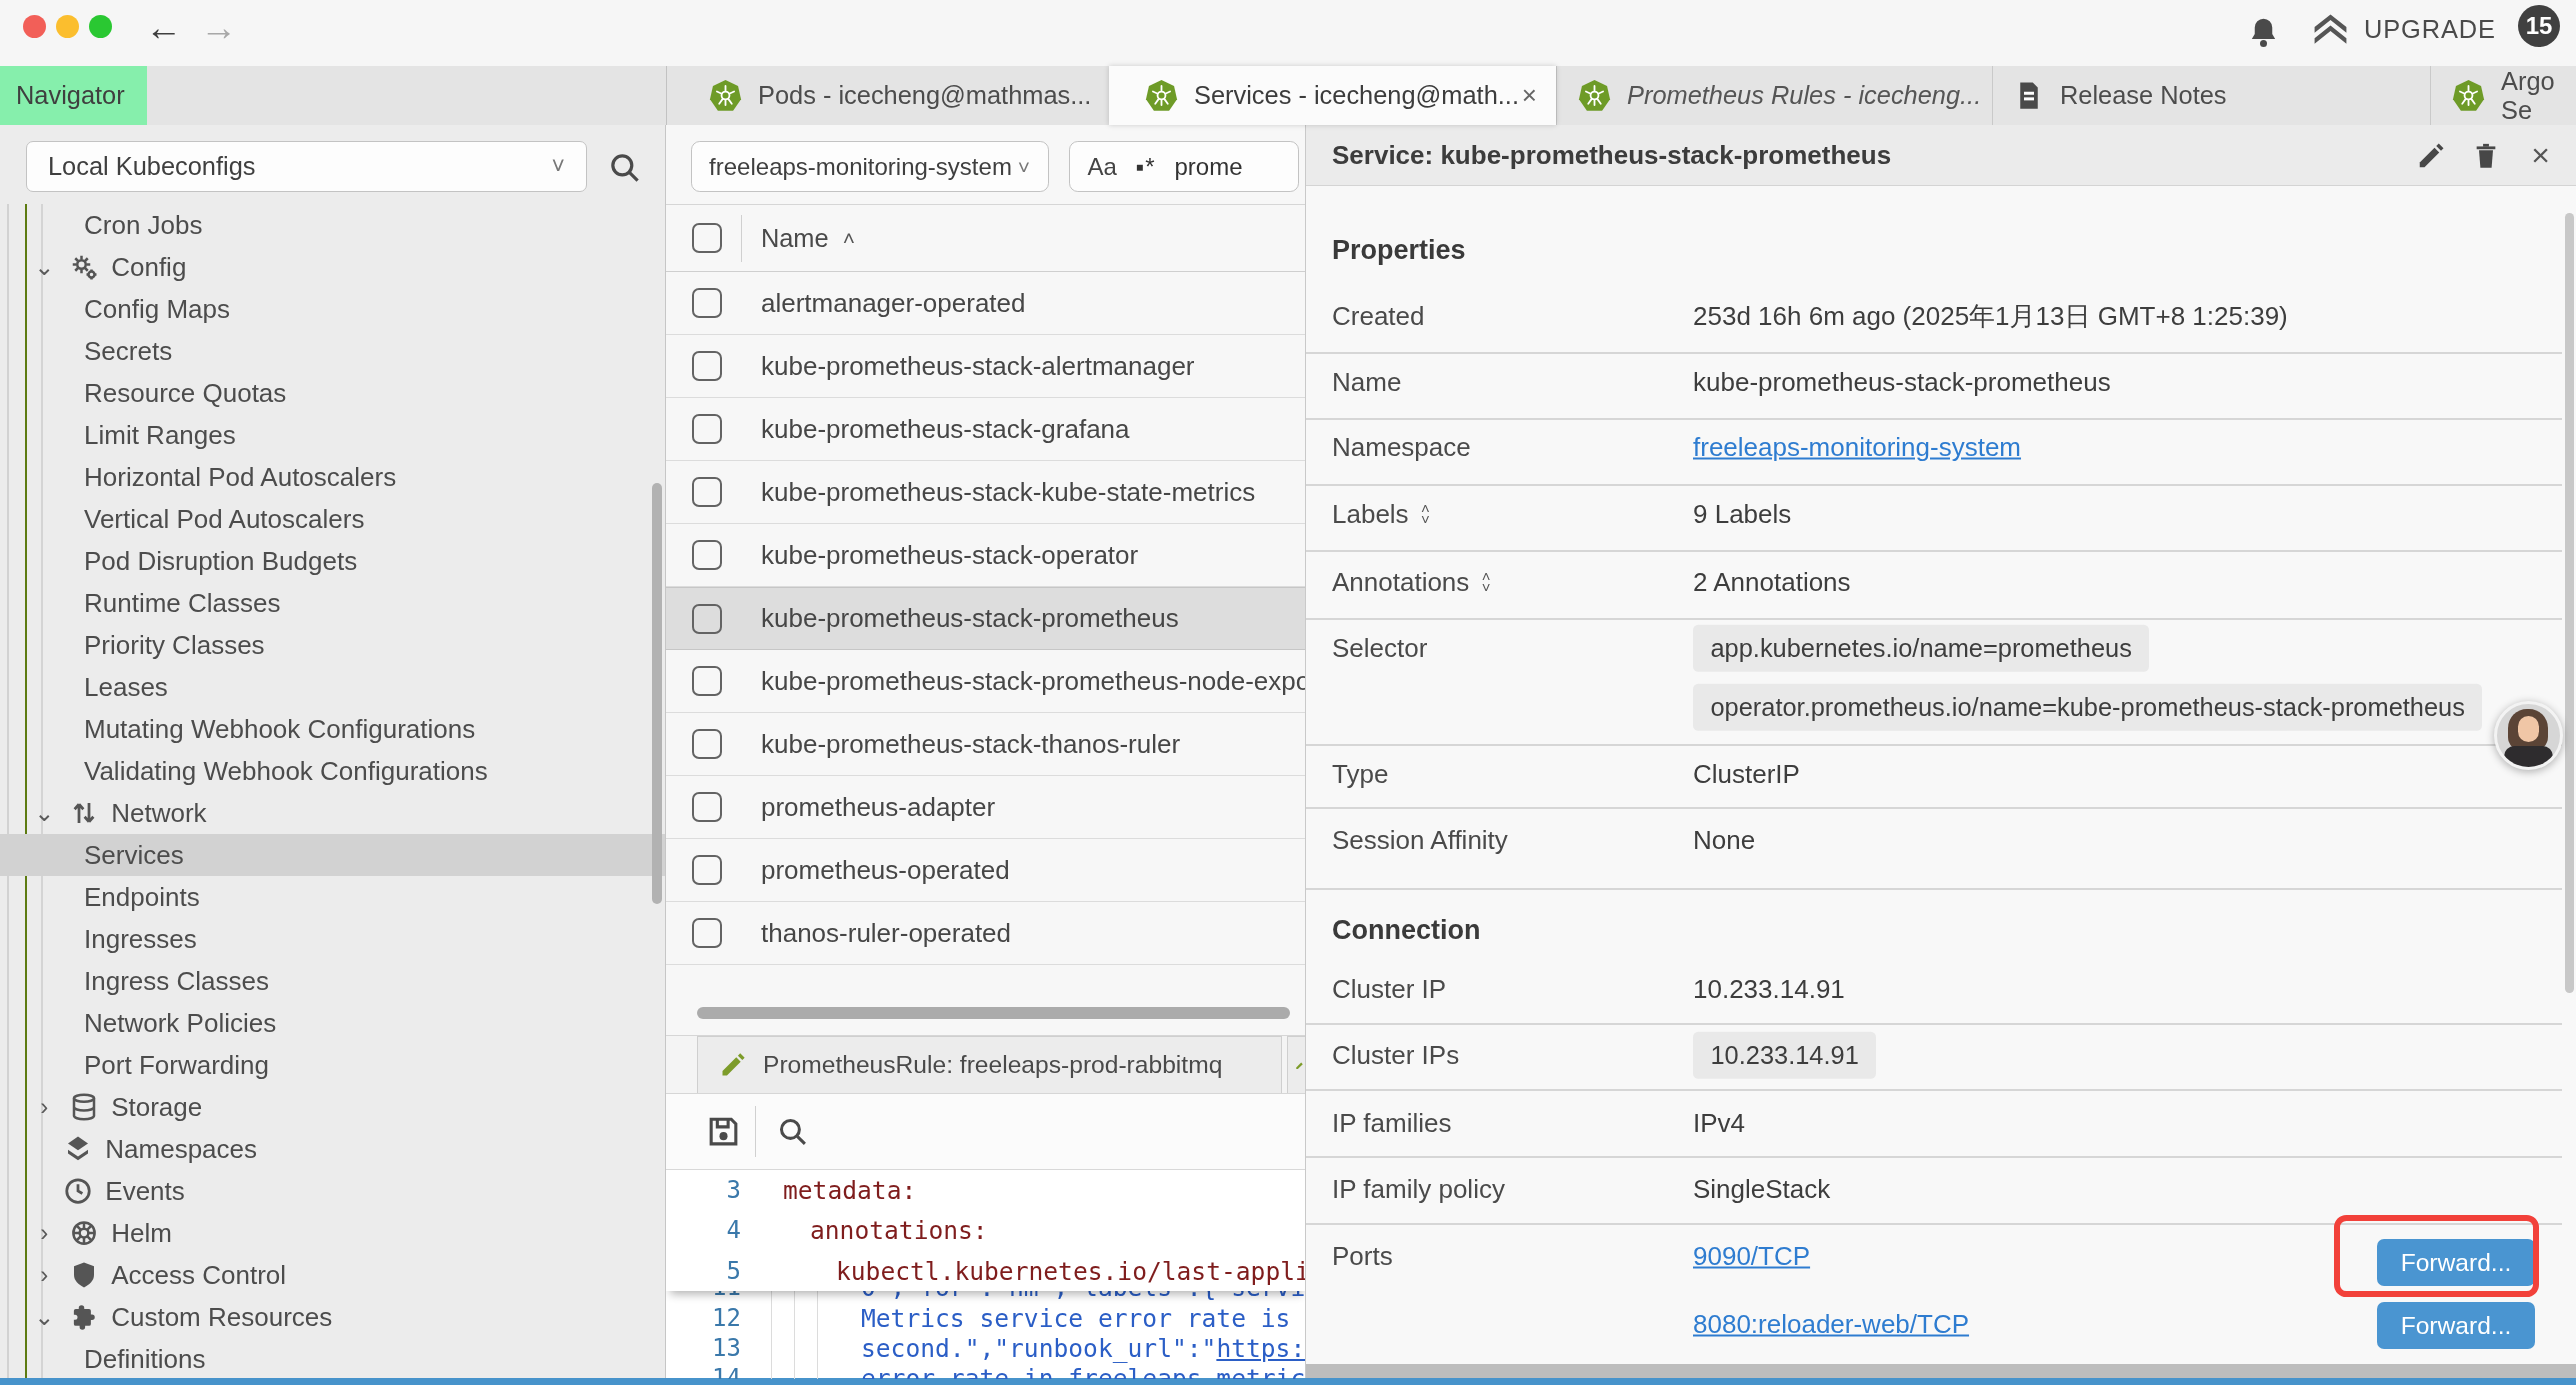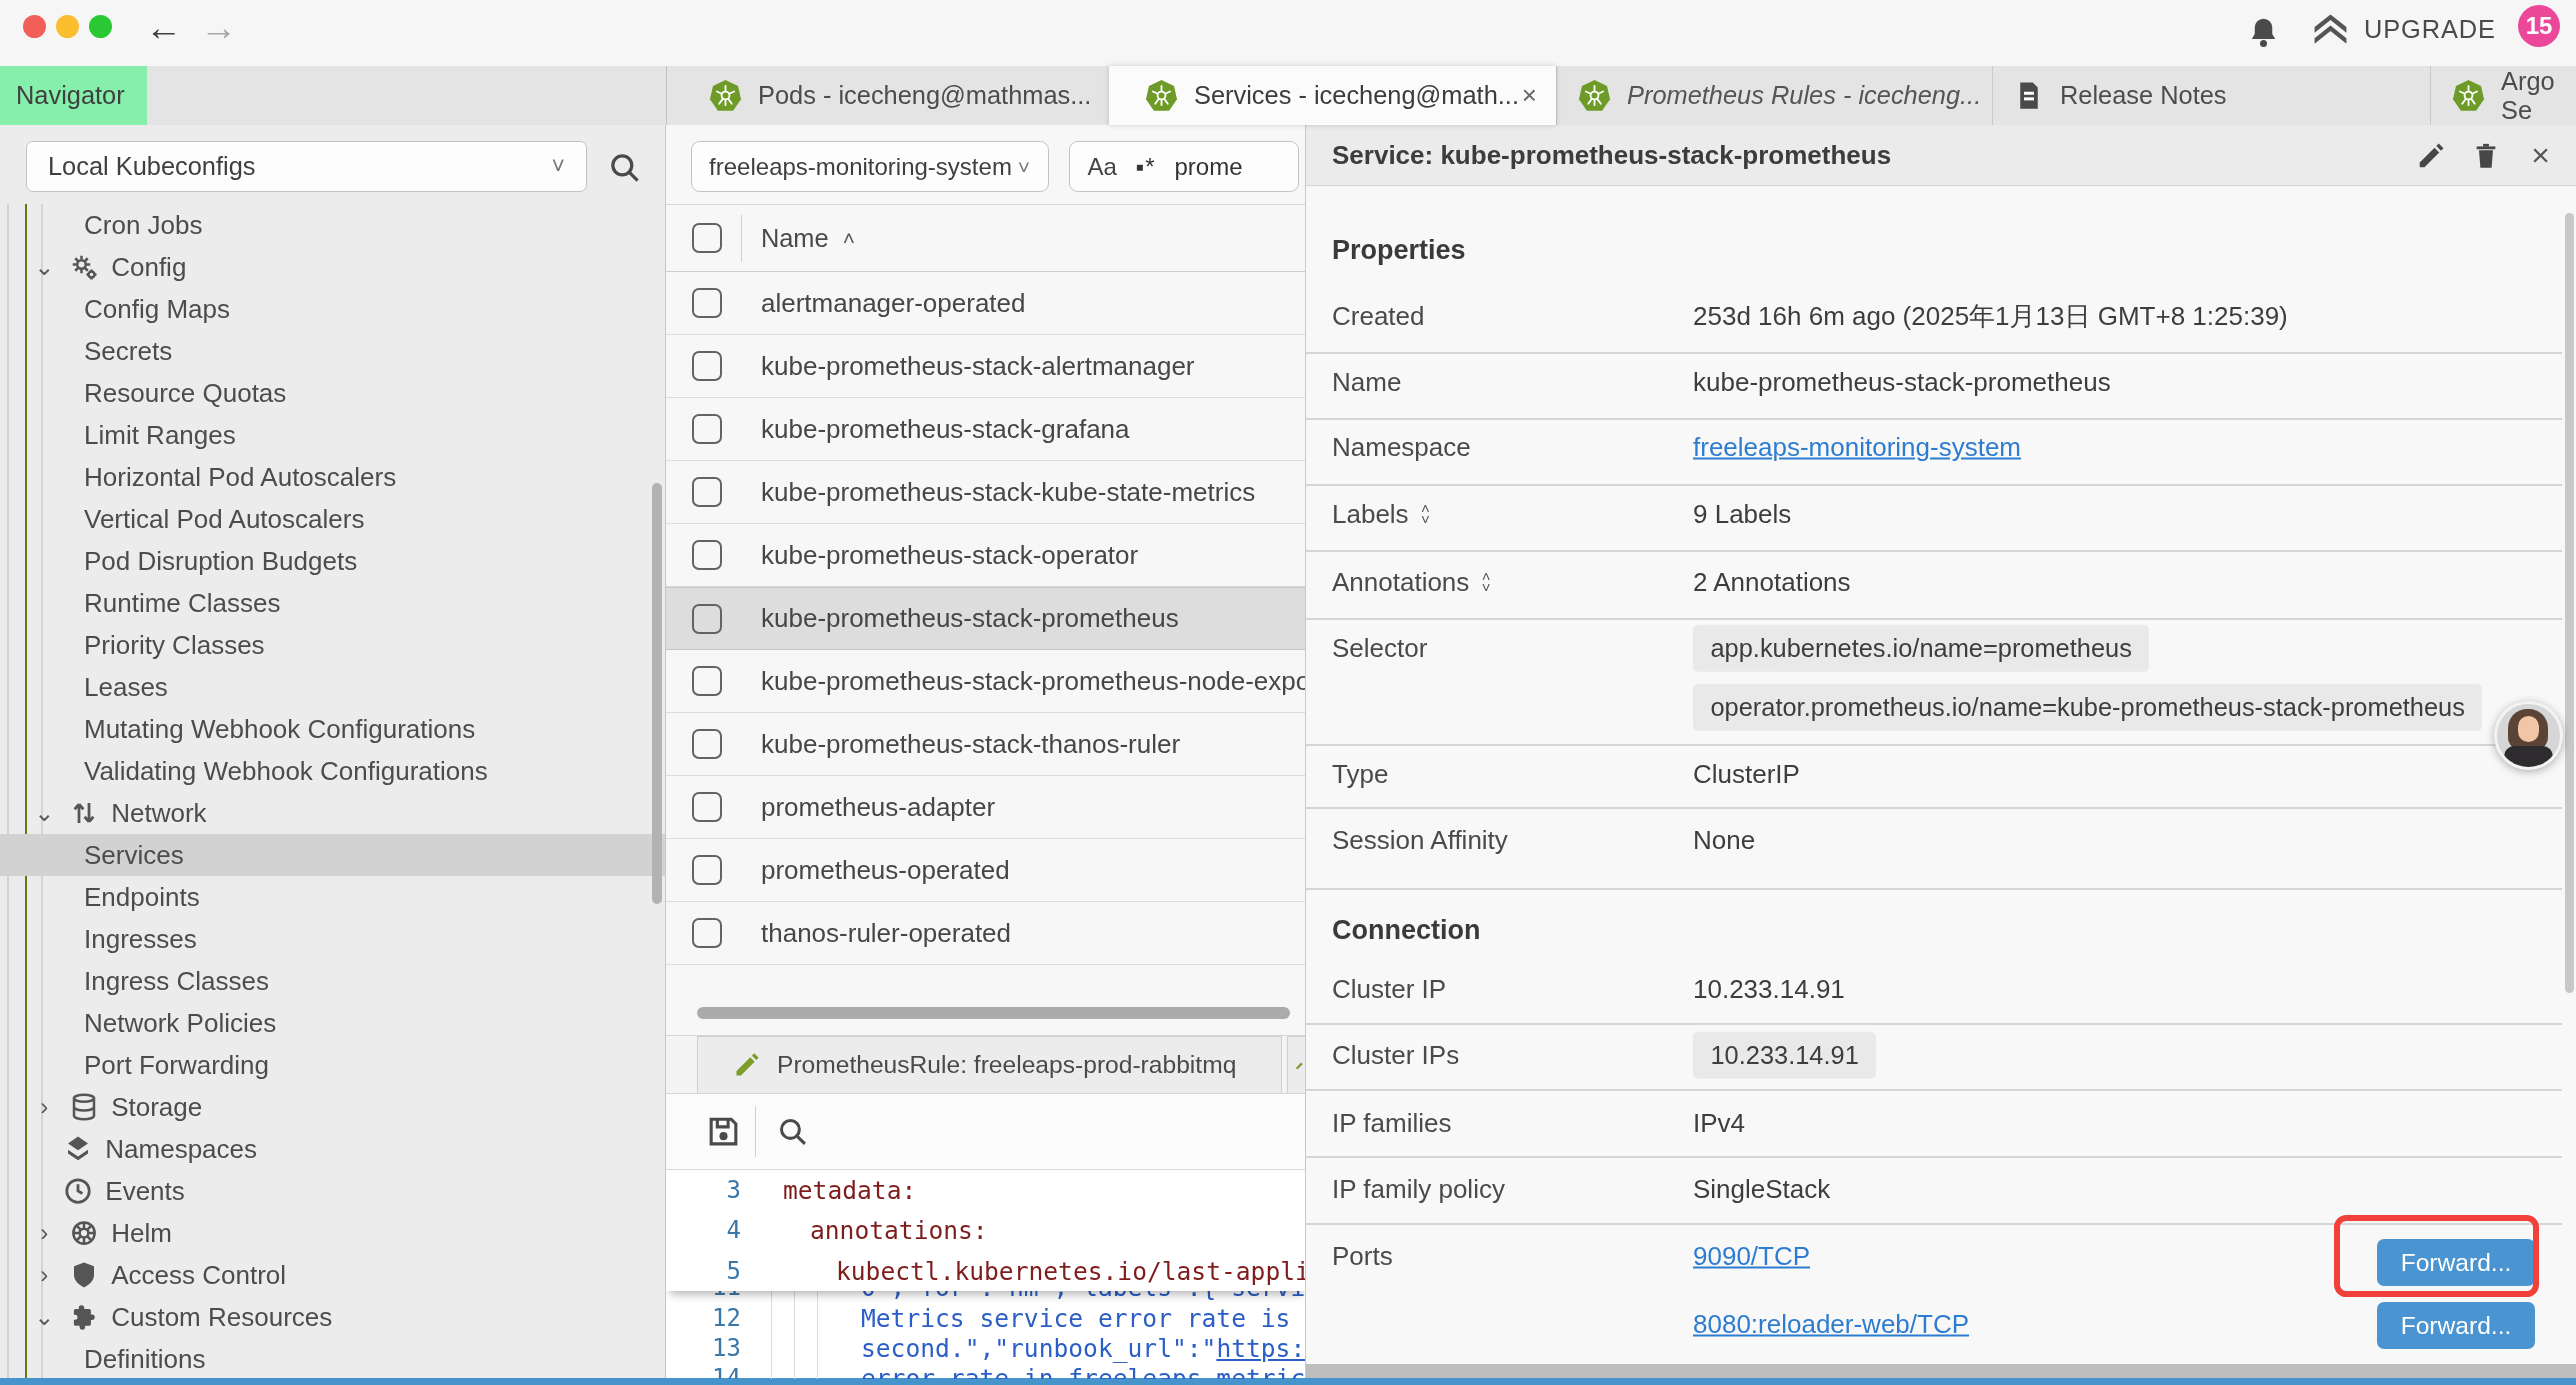--- a/index.html
+++ b/index.html
@@ -9,21 +9,21 @@
   
   .titlebar{position:absolute;left:0;top:0;width:2576px;height:66px;background:#f6f6f6;border-bottom:0.9px solid #d9d9d9;}
   .tl{position:absolute;top:15px;width:23px;height:23px;border-radius:50%;}
   .tl.red{left:23px;background:#f25f58;}
   .tl.yellow{left:56px;background:#fbbe2e;}
   .tl.green{left:89px;background:#2ac832;}
   .navarrow{position:absolute;top:7px;font-size:37px;font-weight:bold;color:#3f3f3f;}
   .navarrow.fwd{color:#a8a8a8;}
   .bell{position:absolute;left:2246px;top:14px;}
   .upgrade{position:absolute;left:2311px;top:12.3px;display:flex;align-items:center;gap:14px;color:#4a4a4a;font-size:25.4px;letter-spacing:0.9px;}
-  .badge15{position:absolute;left:2518px;top:5.3px;width:42px;height:42px;border-radius:50%;background:#ec4899;color:#fff;font-size:24px;font-weight:bold;display:flex;align-items:center;justify-content:center;}
+  .badge15{position:absolute;left:2518px;top:5.3px;width:42px;height:42px;border-radius:50%;background:#404040;color:#fff;font-size:24px;font-weight:bold;display:flex;align-items:center;justify-content:center;}
 
   
   .tabstrip{position:absolute;left:0;top:66px;width:2576px;height:59px;background:#e4e4e4;border-bottom:0.9px solid #cfcfcf;}
   .nav-tab{position:absolute;left:0;top:0;width:147px;height:59px;background:#86efac;display:flex;align-items:center;padding-left:16px;font-size:25.4px;color:#3f3f3f;box-sizing:border-box;}
   .strip-divider{position:absolute;left:666px;top:0;width:0.9px;height:59px;background:#c2c2c2;}
   .mtab{position:absolute;top:0;height:59px;display:flex;align-items:center;gap:16px;padding-left:21px;font-size:25.4px;color:#4c4c4c;box-sizing:border-box;}
   .mtab .k8s{width:33px;height:33px;flex:0 0 auto;}
   .mtab.active{background:#fbfbfb;box-shadow:0 0 5.3px rgba(0,0,0,.18);z-index:2;color:#3c3c3c;padding-left:36px;}
   .mtab.bordered{border-left:0.9px solid #c9c9c9;}
   .mtab .closex{position:absolute;right:19px;font-size:26px;color:#666;}
@@ -61,21 +61,21 @@
   .hdiv{width:0.9px;height:47px;background:#d0d0d0;margin-left:19px;}
   .thead .cname{margin-left:19px;}
   .thead .sort{margin-left:14px;color:#555;font-size:21px;}
   .rows{position:absolute;left:0;top:147px;width:640px;}
   .lrow{height:63px;display:flex;align-items:center;border-bottom:0.9px solid #dcdcdc;font-size:26px;color:#464646;box-sizing:border-box;}
   .lrow .cbx{margin-left:26px;}
   .lrow .rname{margin-left:39px;white-space:nowrap;overflow:hidden;}
   .lrow.selrow{background:#dddddd;border-top:0.9px solid #c6c6c6;border-bottom:0.9px solid #c6c6c6;}
   .mid-hscroll{position:absolute;left:31px;top:882px;width:593px;height:12.3px;background:#ababab;border-radius:6.1px;}
   .ed-tabrow{position:absolute;left:0;top:910px;width:640px;height:58px;border-top:0.9px solid #d6d6d6;background:#f4f4f4;box-sizing:border-box;}
-  .ed-tab{position:absolute;left:31px;top:0px;width:585px;height:58px;background:#ececec;border:0.9px solid #cfcfcf;box-sizing:border-box;display:flex;align-items:center;gap:16px;padding-left:35px;font-size:24.6px;color:#4a4a4a;white-space:nowrap;overflow:hidden;}
+  .ed-tab{position:absolute;left:31px;top:0px;width:585px;height:58px;background:#ececec;border:0.9px solid #cfcfcf;box-sizing:border-box;display:flex;align-items:center;gap:16px;padding-left:21px;font-size:24.6px;color:#4a4a4a;white-space:nowrap;overflow:hidden;}
   .ed-tab2{position:absolute;left:621px;top:0px;width:19px;height:58px;background:#ececec;border:0.9px solid #cfcfcf;box-sizing:border-box;display:flex;align-items:center;padding-left:7px;overflow:hidden;}
   .ed-toolbar{position:absolute;left:0;top:968px;width:640px;height:77px;background:#fbfbfb;border-top:0.9px solid #d6d6d6;border-bottom:0.9px solid #d8d8d8;box-sizing:border-box;}
   .ed-toolbar .tbdiv{position:absolute;left:89px;top:12.3px;width:0.9px;height:51px;background:#d0d0d0;}
   .editor{position:absolute;left:0;top:1045px;width:640px;height:209px;background:#ffffff;overflow:hidden;font-family:"DejaVu Sans Mono",monospace;}
   .eguide{position:absolute;top:102px;bottom:0;width:0.9px;background:#dcdcdc;z-index:1;}
   .eline{position:absolute;left:0;width:640px;display:flex;align-items:center;white-space:pre;}
   .lnum{position:absolute;left:0;width:75px;text-align:right;color:#3a78aa;font-size:24px;}
   .etext{position:absolute;white-space:pre;font-size:24.6px;}
   .key{color:#7f1d1d;}
   .val{color:#2b5ec6;}

